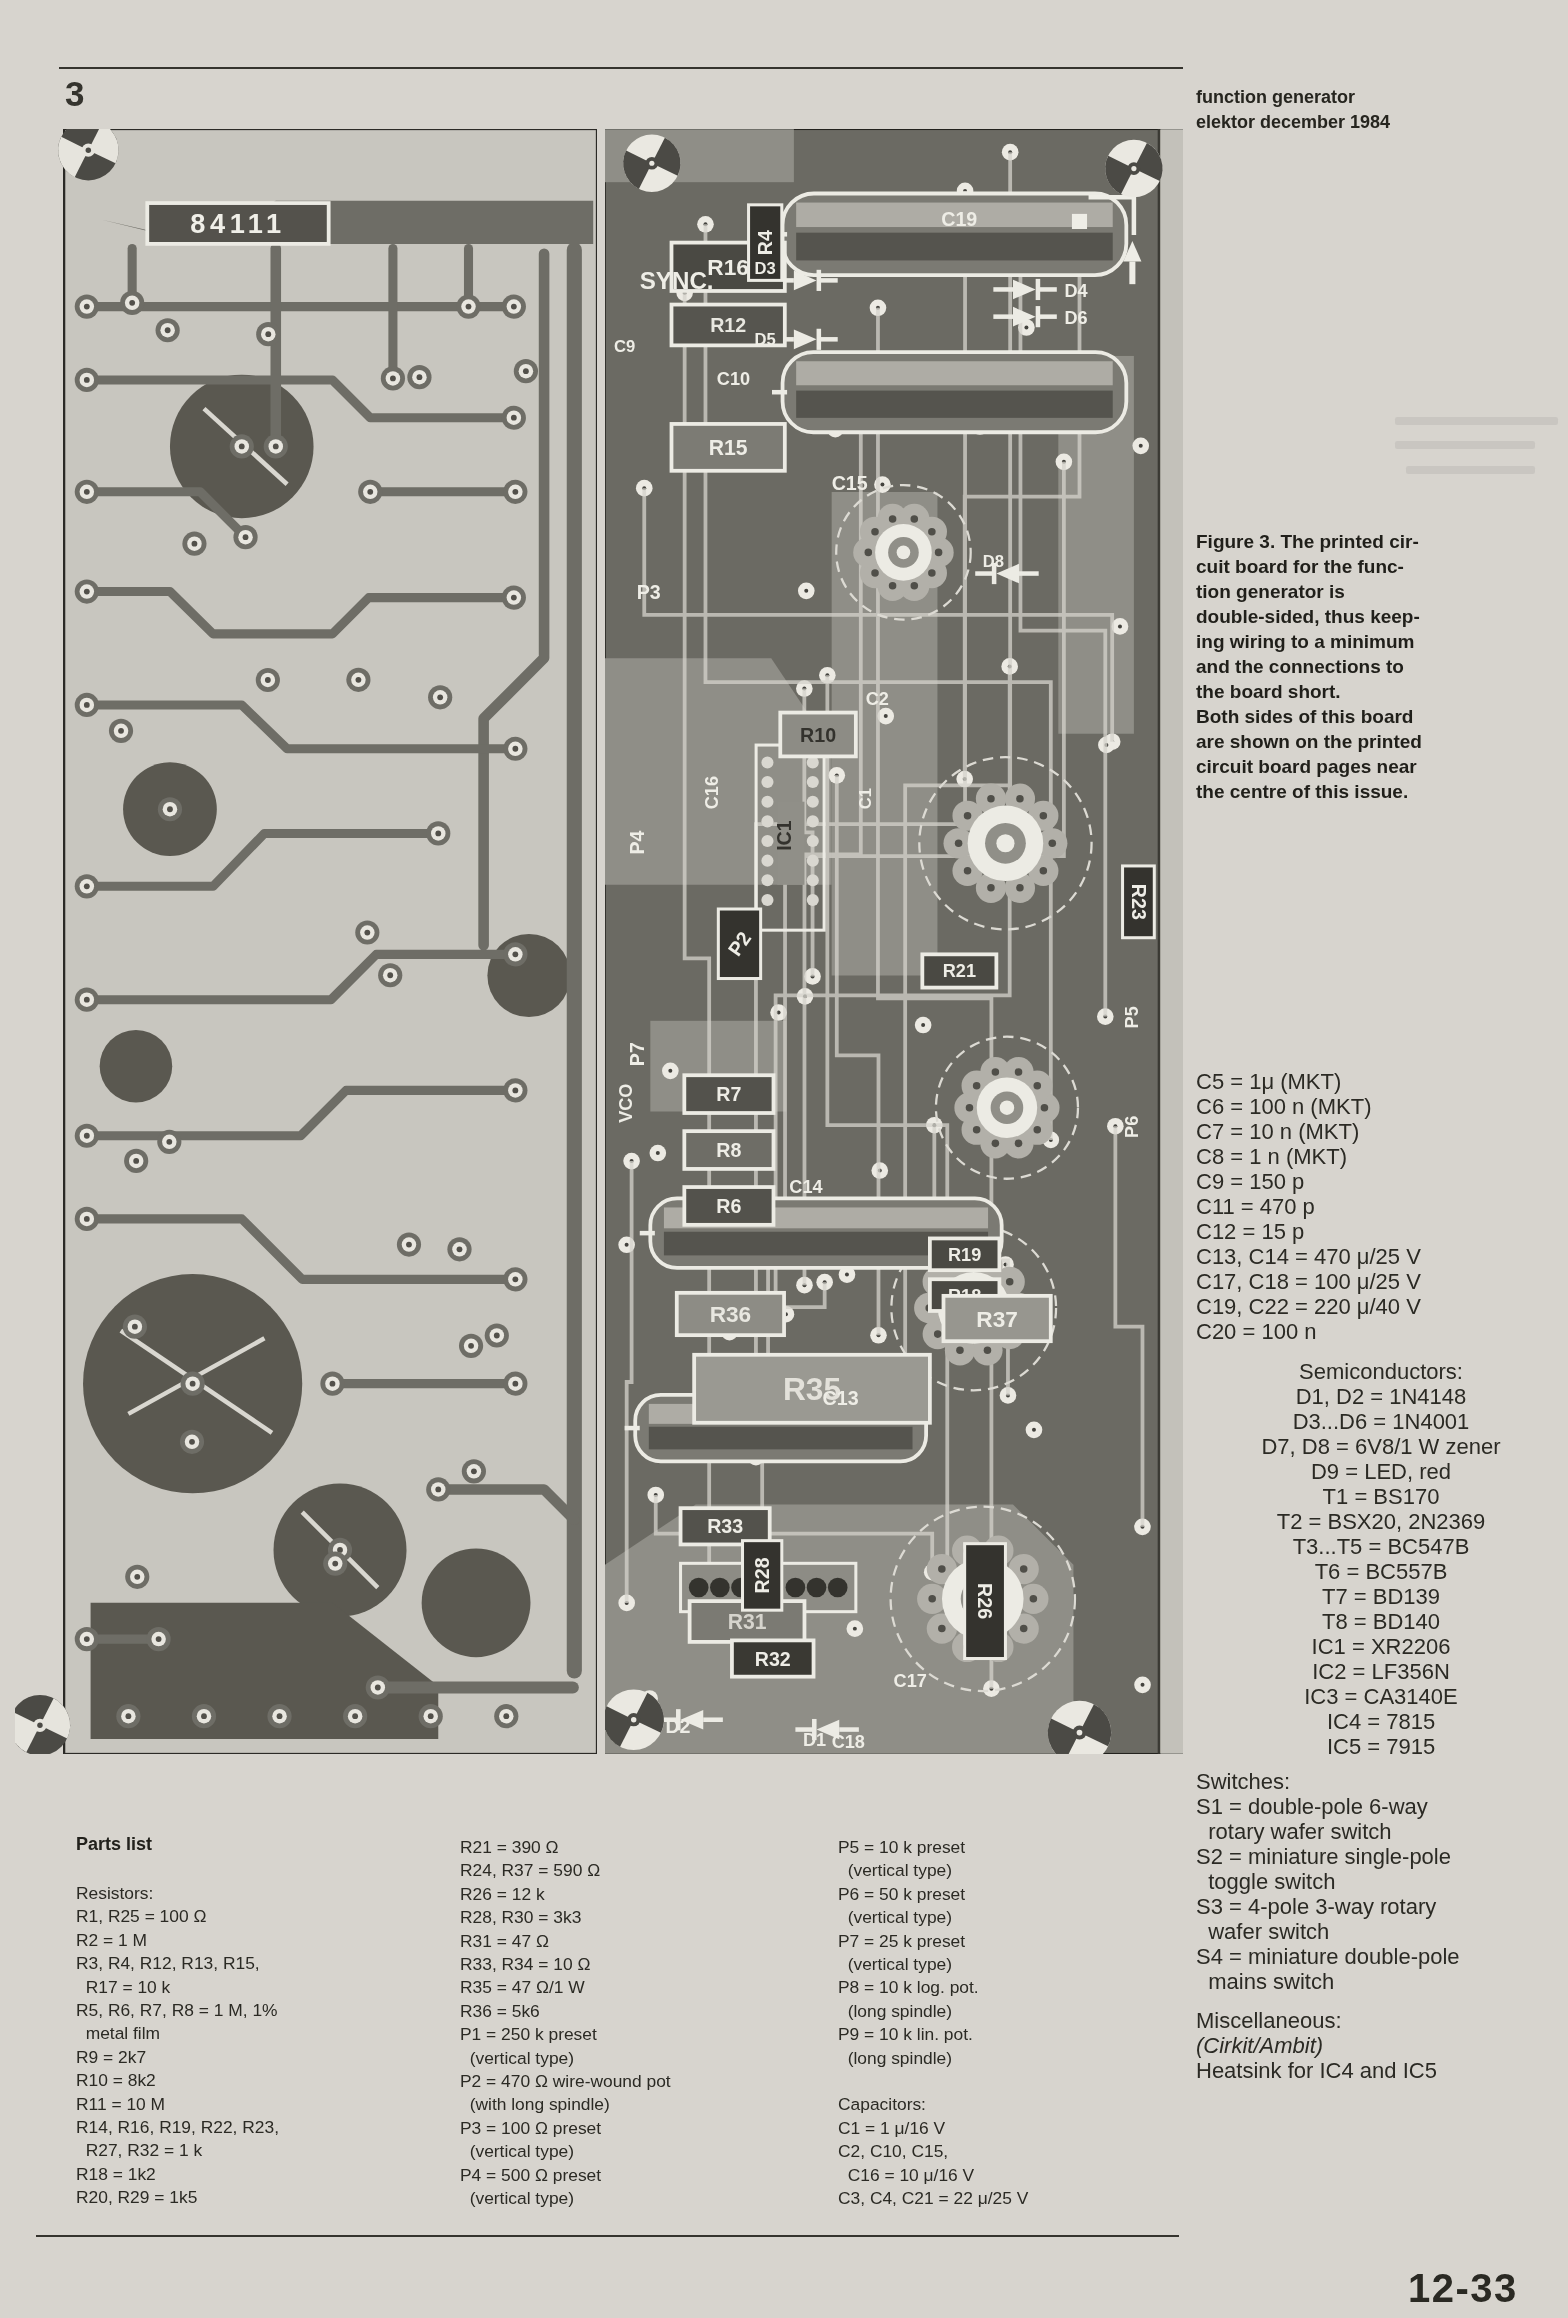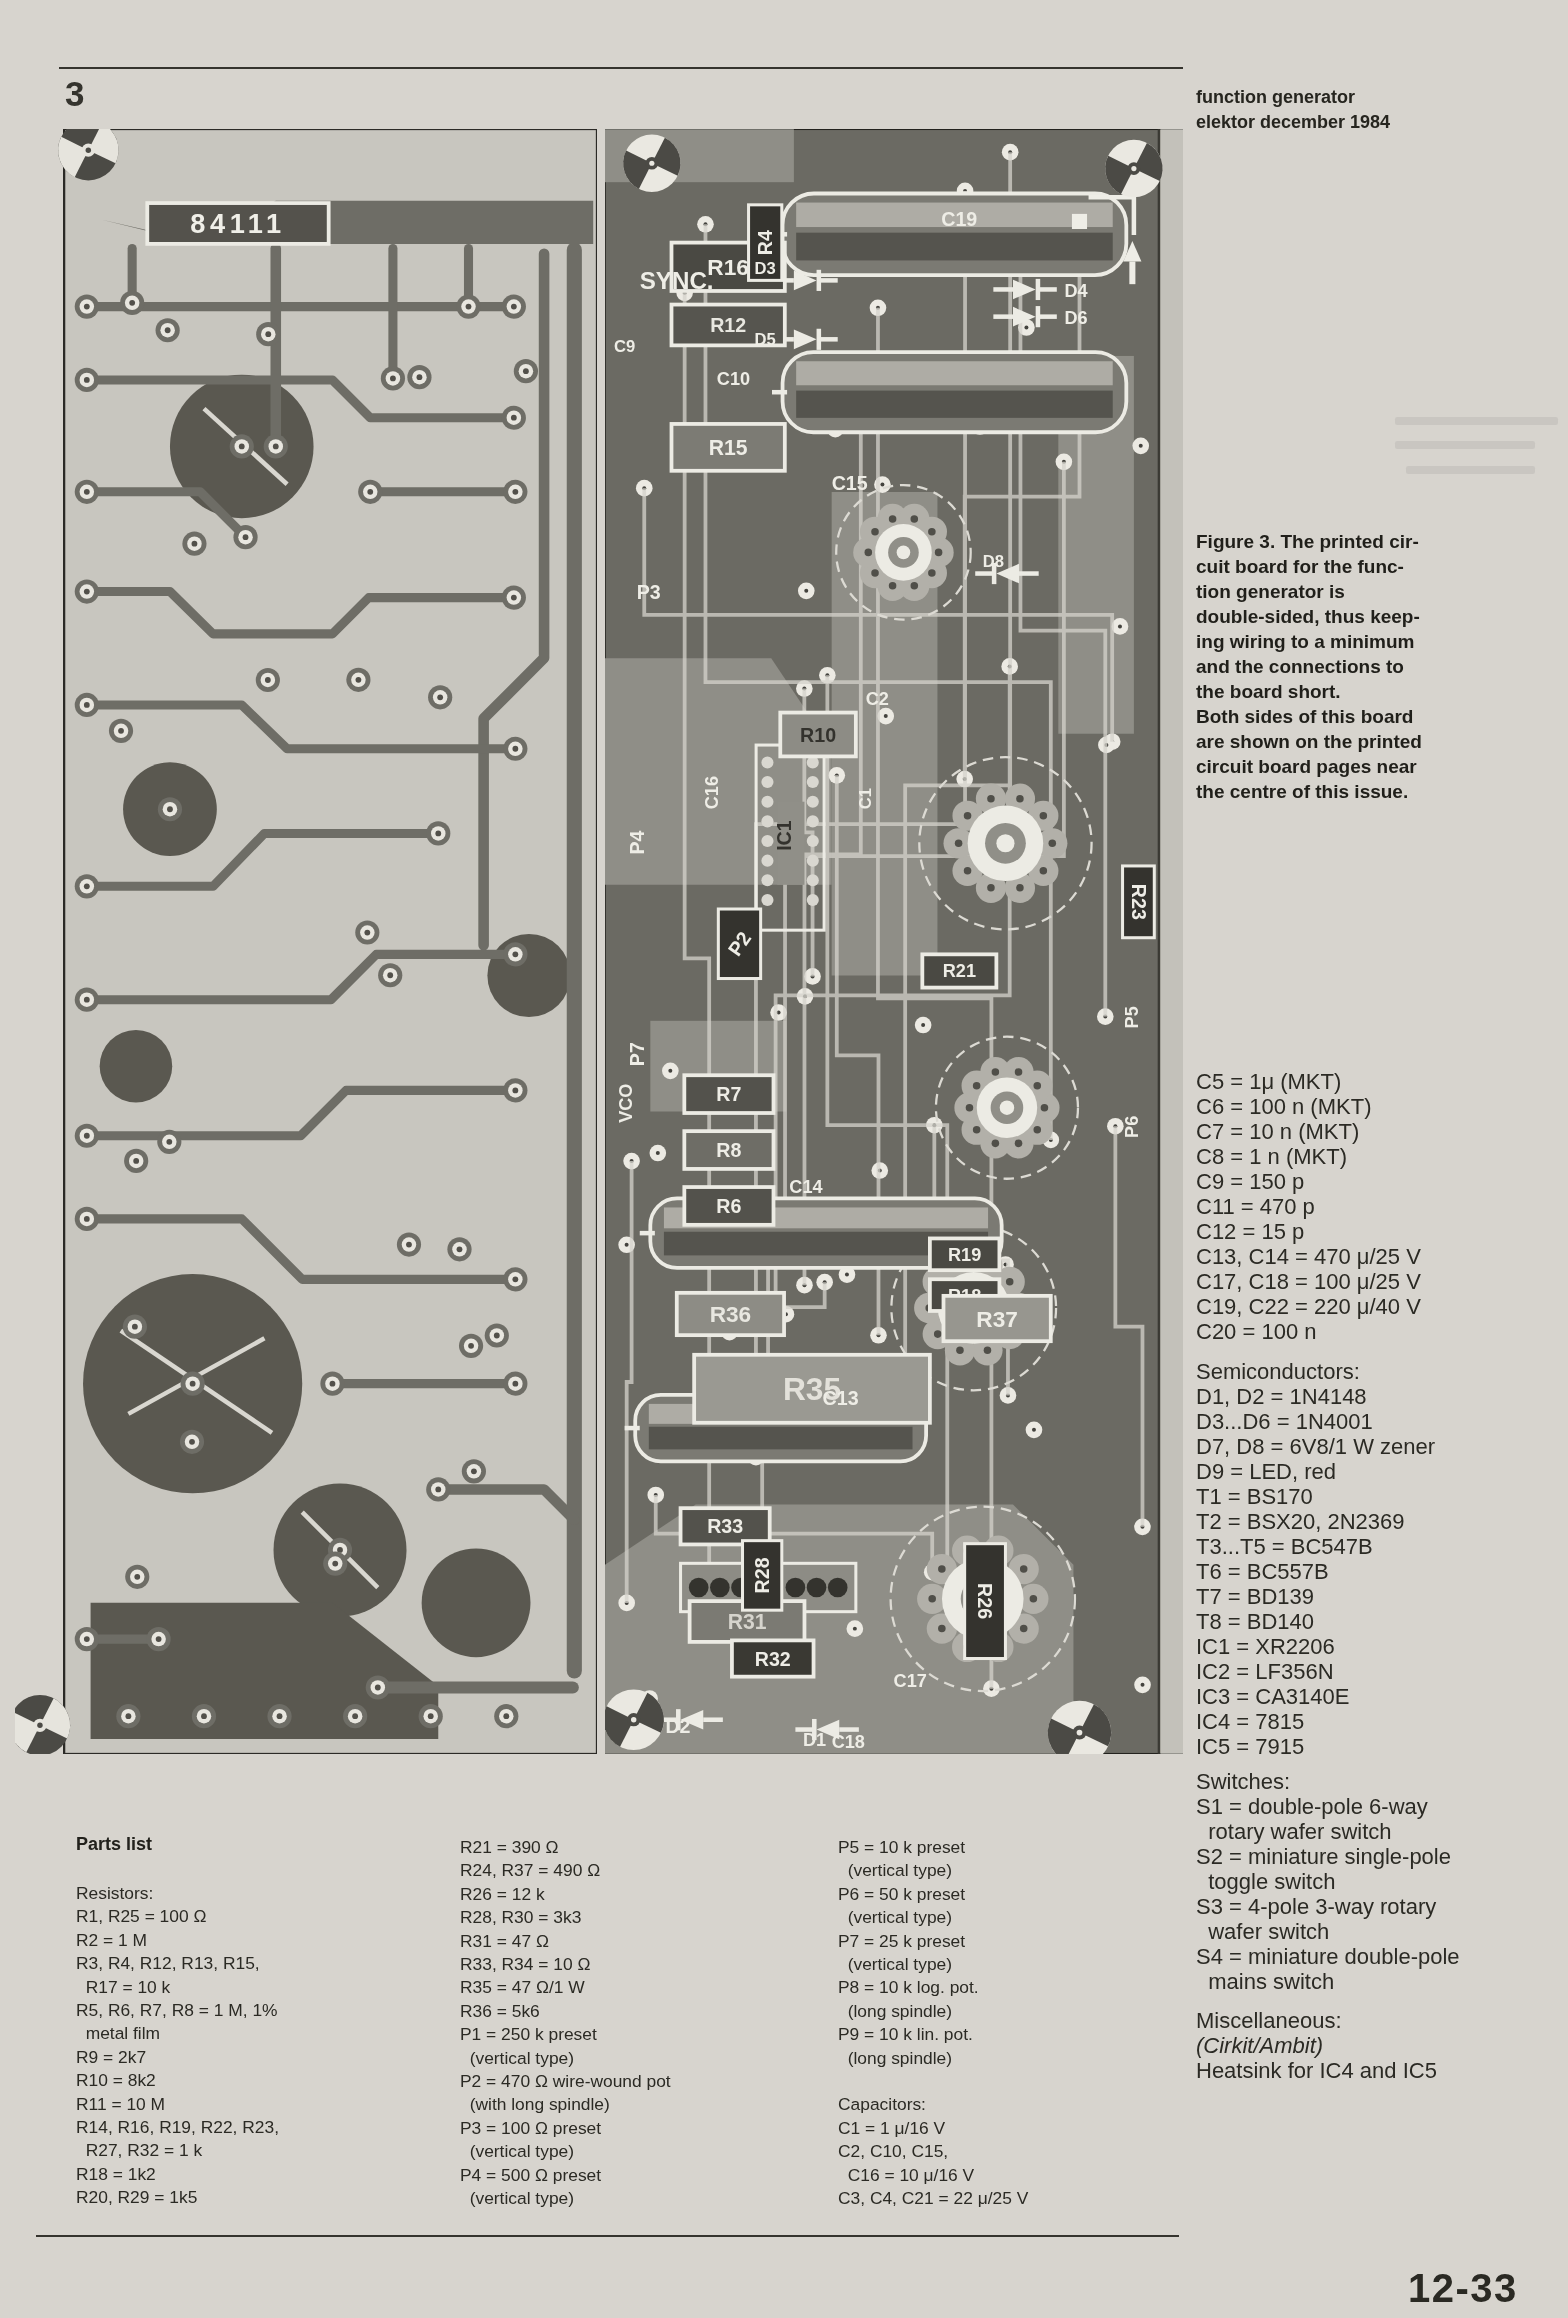--- a/index.html
+++ b/index.html
@@ -936,21 +936,21 @@
         <div class="ln">C9 = 150 p</div>
         <div class="ln">C11 = 470 p</div>
         <div class="ln">C12 = 15 p</div>
         <div class="ln">C13, C14 = 470 μ/25 V</div>
         <div class="ln">C17, C18 = 100 μ/25 V</div>
         <div class="ln">C19, C22 = 220 μ/40 V</div>
         <div class="ln">C20 = 100 n</div>
       </div>
   </div>
 
-  <div class="notes" style="top:1359px;">
+  <div class="notes" style="top:1359px;text-align:center;">
     <div class="ln ttl">Semiconductors:</div>
     <div>
         <div class="ln">D1, D2 = 1N4148</div>
         <div class="ln">D3...D6 = 1N4001</div>
         <div class="ln">D7, D8 = 6V8/1 W zener</div>
         <div class="ln">D9 = LED, red</div>
         <div class="ln">T1 = BS170</div>
         <div class="ln">T2 = BSX20, 2N2369</div>
         <div class="ln">T3...T5 = BC547B</div>
         <div class="ln">T6 = BC557B</div>
@@ -1001,21 +1001,21 @@
         <div class="ln">R14, R16, R19, R22, R23,</div>
         <div class="ln">  R27, R32 = 1 k</div>
         <div class="ln">R18 = 1k2</div>
         <div class="ln">R20, R29 = 1k5</div>
       </div>
   </div>
 
   <div class="parts" style="left:460px;top:1836px;width:378px;">
     <div>
         <div class="ln">R21 = 390 Ω</div>
-        <div class="ln">R24, R37 = 490 Ω</div>
+        <div class="ln">R24, R37 = 590 Ω</div>
         <div class="ln">R26 = 12 k</div>
         <div class="ln">R28, R30 = 3k3</div>
         <div class="ln">R31 = 47 Ω</div>
         <div class="ln">R33, R34 = 10 Ω</div>
         <div class="ln">R35 = 47 Ω/1 W</div>
         <div class="ln">R36 = 5k6</div>
         <div class="ln">P1 = 250 k preset</div>
         <div class="ln">  (vertical type)</div>
         <div class="ln">P2 = 470 Ω wire-wound pot</div>
         <div class="ln">  (with long spindle)</div>

